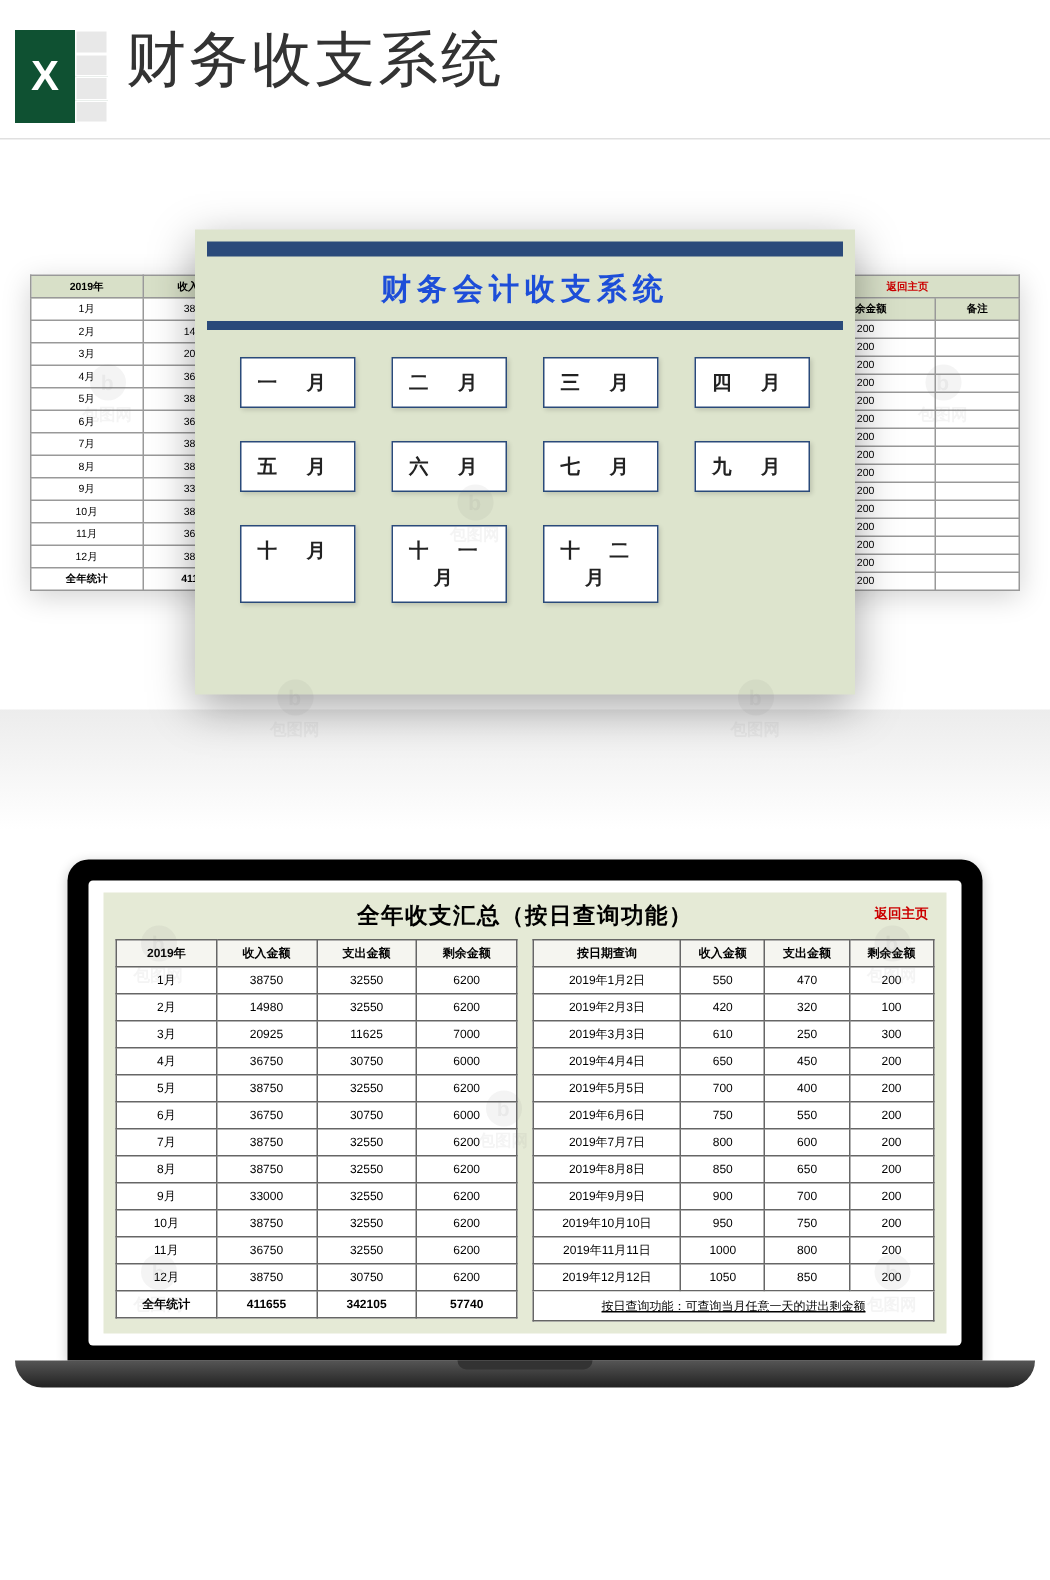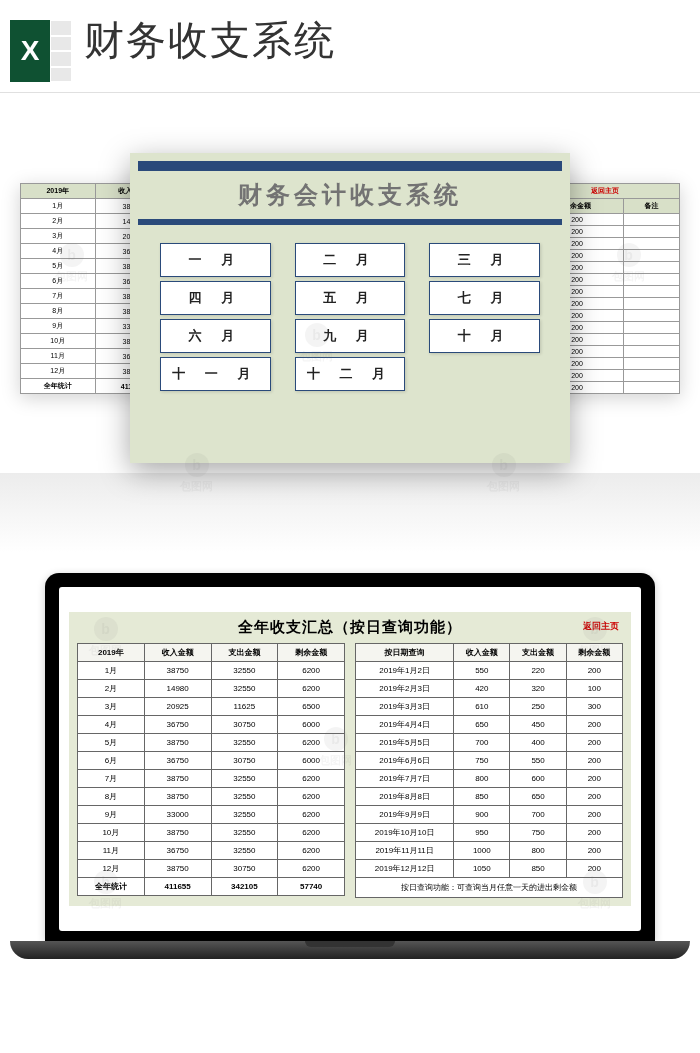--- a/index.html
+++ b/index.html
@@ -30,46 +30,46 @@
   
   .sheet-right { position: absolute; right: 20px; top: 60px; width: 150px; background: #fff; box-shadow: 0 4px 18px rgba(0,0,0,0.18); font-size: 7px; }
   .sheet-right table { width: 100%; border-collapse: collapse; }
   .sheet-right th, .sheet-right td { border: 1px solid #999; padding: 2px 3px; text-align: center; height: 12px; }
   .sheet-right .hdr1 { background: #d8e0c8; font-weight: bold; }
   .sheet-right .link { color: #c00; font-weight: bold; }
   
   
   .sheet-front { position: absolute; left: 130px; top: 30px; width: 440px; height: 310px; background: #dde4cd; box-shadow: 0 8px 28px rgba(0,0,0,0.35); z-index: 10; }
   .front-bar { height: 10px; background: #2a4a7a; margin: 8px; }
-  .front-title { text-align: center; font-size: 24px; font-weight: bold; color: #737373; letter-spacing: 4px; margin: 4px 0 8px 0; }
+  .front-title { text-align: center; font-size: 20px; font-weight: bold; color: #1d4ed8; letter-spacing: 4px; margin: 4px 0 8px 0; }
   .front-bar2 { height: 6px; background: #2a4a7a; margin: 0 8px 18px 8px; }
-  .month-grid { display: grid; grid-template-columns: repeat(3, 1fr); gap: 4px 24px; padding: 0 30px; }
+  .month-grid { display: grid; grid-template-columns: repeat(4, 1fr); gap: 22px 24px; padding: 0 30px; }
   .month-btn { background: #fff; border: 1.5px solid #2a4a7a; padding: 7px 0; text-align: center; font-size: 13px; font-weight: bold; color: #222; letter-spacing: 8px; box-shadow: 1px 1px 3px rgba(0,0,0,0.15); }
   
   
   .reflection { position: absolute; left: 0; right: 0; bottom: 0; height: 80px; background: linear-gradient(to bottom, rgba(180,180,180,0.25), rgba(255,255,255,0)); z-index: 1; }
   
   
   .laptop-wrap { position: relative; margin-top: 20px; display: flex; flex-direction: column; align-items: center; }
   .laptop { width: 610px; background: #000; border-radius: 14px 14px 0 0; padding: 14px 14px 10px 14px; box-shadow: 0 2px 8px rgba(0,0,0,0.2); }
-  .screen { background: #fff; border-radius: 3px; padding: 25px 10px; position: relative; min-height: 310px; }
+  .screen { background: #fff; border-radius: 3px; padding: 8px 10px; position: relative; min-height: 310px; }
   .laptop-base { width: 680px; height: 18px; background: linear-gradient(#555, #222); border-radius: 0 0 24px 24px; position: relative; }
   .laptop-base::before { content: ""; position: absolute; left: 50%; top: 0; transform: translateX(-50%); width: 90px; height: 6px; background: #333; border-radius: 0 0 6px 6px; }
   
   
   .screen-inner { background: #e5ead6; padding: 6px 8px 8px 8px; }
   .screen-title-row { display: flex; align-items: center; justify-content: center; position: relative; margin-bottom: 6px; }
   .screen-title { font-size: 15px; font-weight: bold; letter-spacing: 1px; }
   .screen-back { position: absolute; right: 4px; top: 2px; color: #c00; font-size: 9px; font-weight: bold; }
   .two-col { display: flex; gap: 10px; }
   .col { flex: 1; }
   .mini-table { width: 100%; border-collapse: collapse; font-size: 8px; background: #fff; }
   .mini-table th, .mini-table td { border: 1px solid #666; padding: 3px 2px; text-align: center; }
   .mini-table th { background: #f5f5f0; font-weight: bold; }
-  .footnote { font-size: 8px; text-align: center; padding: 4px; border: 1px solid #666; border-top: none; background: #fff; }
+  .footnote { font-size: 8px; text-align: center; padding: 4px; border: 1px solid #666; border-top: none; background: #fff; text-decoration: underline; }
 </style>
 </head>
 <body>
 
 <div class="header">
   <div class="excel-logo">
     <div class="x-part">X</div>
     <div class="cells">
         <div></div>
         <div></div>
@@ -230,22 +230,22 @@
   <div class="sheet-front">
     <div class="front-bar"></div>
     <div class="front-title">财务会计收支系统</div>
     <div class="front-bar2"></div>
     <div class="month-grid" id="month-grid">
         <div class="month-btn">一 月</div>
         <div class="month-btn">二 月</div>
         <div class="month-btn">三 月</div>
         <div class="month-btn">四 月</div>
         <div class="month-btn">五 月</div>
+        <div class="month-btn">六 月</div>
         <div class="month-btn">七 月</div>
-        <div class="month-btn">六 月</div>
         <div class="month-btn">九 月</div>
         <div class="month-btn">十 月</div>
         <div class="month-btn">十 一 月</div>
         <div class="month-btn">十 二 月</div>
       </div>
   </div>
 
   <div class="reflection"></div>
 
   <div class="watermark-layer">
@@ -301,21 +301,21 @@
                   <tr>
                     <td>2月</td>
                     <td>14980</td>
                     <td>32550</td>
                     <td>6200</td>
                   </tr>
                   <tr>
                     <td>3月</td>
                     <td>20925</td>
                     <td>11625</td>
-                    <td>6500</td>
+                    <td>7000</td>
                   </tr>
                   <tr>
                     <td>4月</td>
                     <td>36750</td>
                     <td>30750</td>
                     <td>6000</td>
                   </tr>
                   <tr>
                     <td>5月</td>
                     <td>38750</td>
@@ -382,21 +382,21 @@
                 <th>按日期查询</th>
                 <th>收入金额</th>
                 <th>支出金额</th>
                 <th>剩余金额</th>
               </tr>
               </tbody>
                 <tbody id="lap-right">
                   <tr>
                     <td>2019年1月2日</td>
                     <td>550</td>
-                    <td>220</td>
+                    <td>470</td>
                     <td>200</td>
                   </tr>
                   <tr>
                     <td>2019年2月3日</td>
                     <td>420</td>
                     <td>320</td>
                     <td>100</td>
                   </tr>
                   <tr>
                     <td>2019年3月3日</td>

